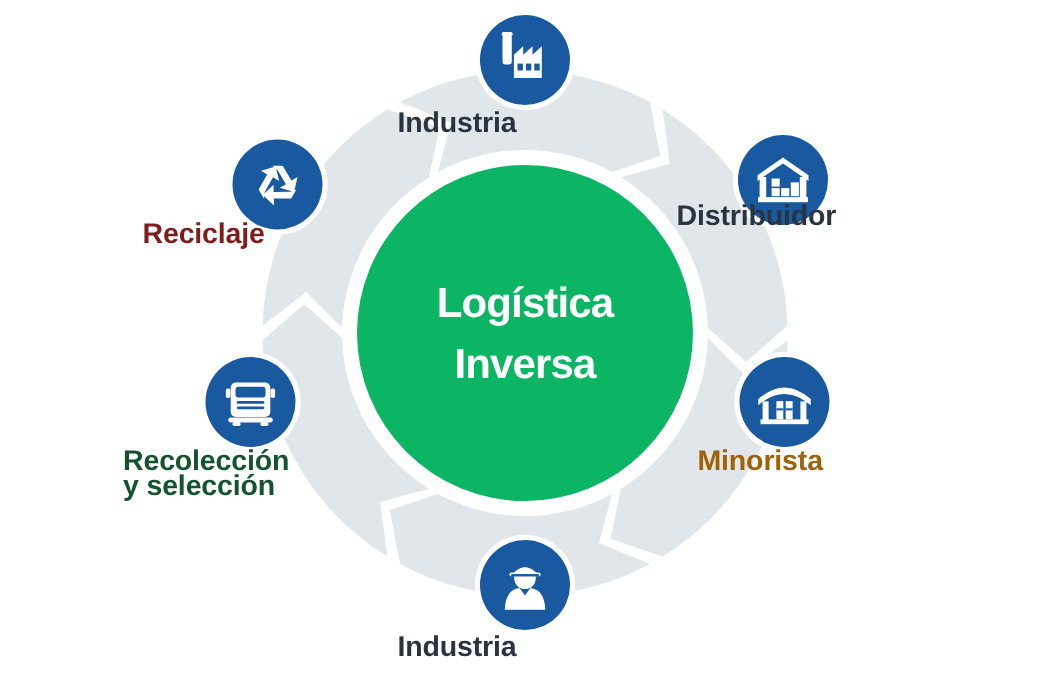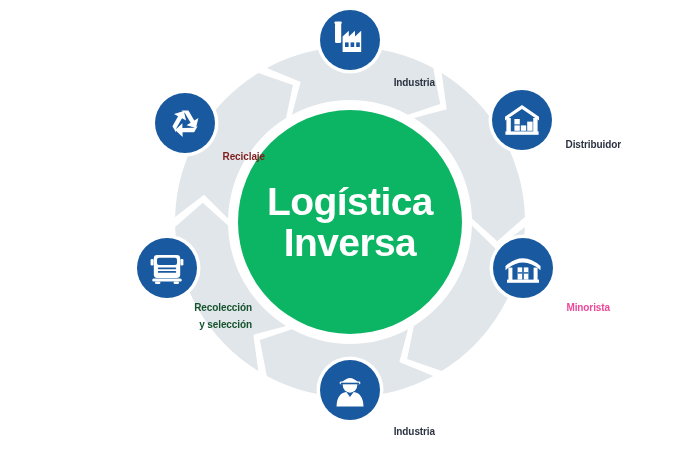--- a/index.html
+++ b/index.html
@@ -11,35 +11,35 @@
     overflow:hidden;
     position:relative;
   }
   #stage{
     position:absolute;left:0;top:0;width:700px;height:450px;
   }
   svg.diagram{position:absolute;left:0;top:0;width:700px;height:450px;display:block;}
 
   .node-label{
     position:absolute;
-    text-align:right;
+    text-align:left;
     font-weight:bold;
-    font-size:10px;
+    font-size:19px;
     line-height:17px;
     color:#2b3240;
     letter-spacing:-0.1px;
     white-space:pre-line;
     user-select:none;
   }
   .center-title{
     position:absolute;
     text-align:center;
     color:#ffffff;
     font-weight:bold;
-    font-size:39px;
+    font-size:28px;
     line-height:41px;
     letter-spacing:-0.6px;
     white-space:pre-line;
     user-select:none;
   }
 </style>
 </head>
 <body>
 
 <div id="stage">
@@ -130,20 +130,20 @@
         </g>
       </g>
   </svg>
 
   <div class="center-title" id="center-title" style="left: 238px; top: 181px; width: 224px;">Logística
 Inversa</div>
 
   <div id="labels">
       <div class="node-label" style="left: 265px; top: 74px; width: 170px; color: rgb(43, 50, 64);">Industria</div>
       <div class="node-label" style="left: 451px; top: 136px; width: 170px; color: rgb(43, 50, 64);">Distribuidor</div>
-      <div class="node-label" style="left: 440px; top: 299px; width: 170px; color: #ec4899;">Minorista</div>
+      <div class="node-label" style="left: 465px; top: 299px; width: 170px; color: #a16207;">Minorista</div>
       <div class="node-label" style="left: 265px; top: 423px; width: 170px; color: rgb(43, 50, 64);">Industria</div>
       <div class="node-label" style="left: 82px; top: 299px; width: 170px; color: #14532d;">Recolección
 y selección</div>
       <div class="node-label" style="left: 95px; top: 148px; width: 170px; color: #7f1d1d;">Reciclaje</div>
     </div>
 
 </div>
 
 </body></html>

